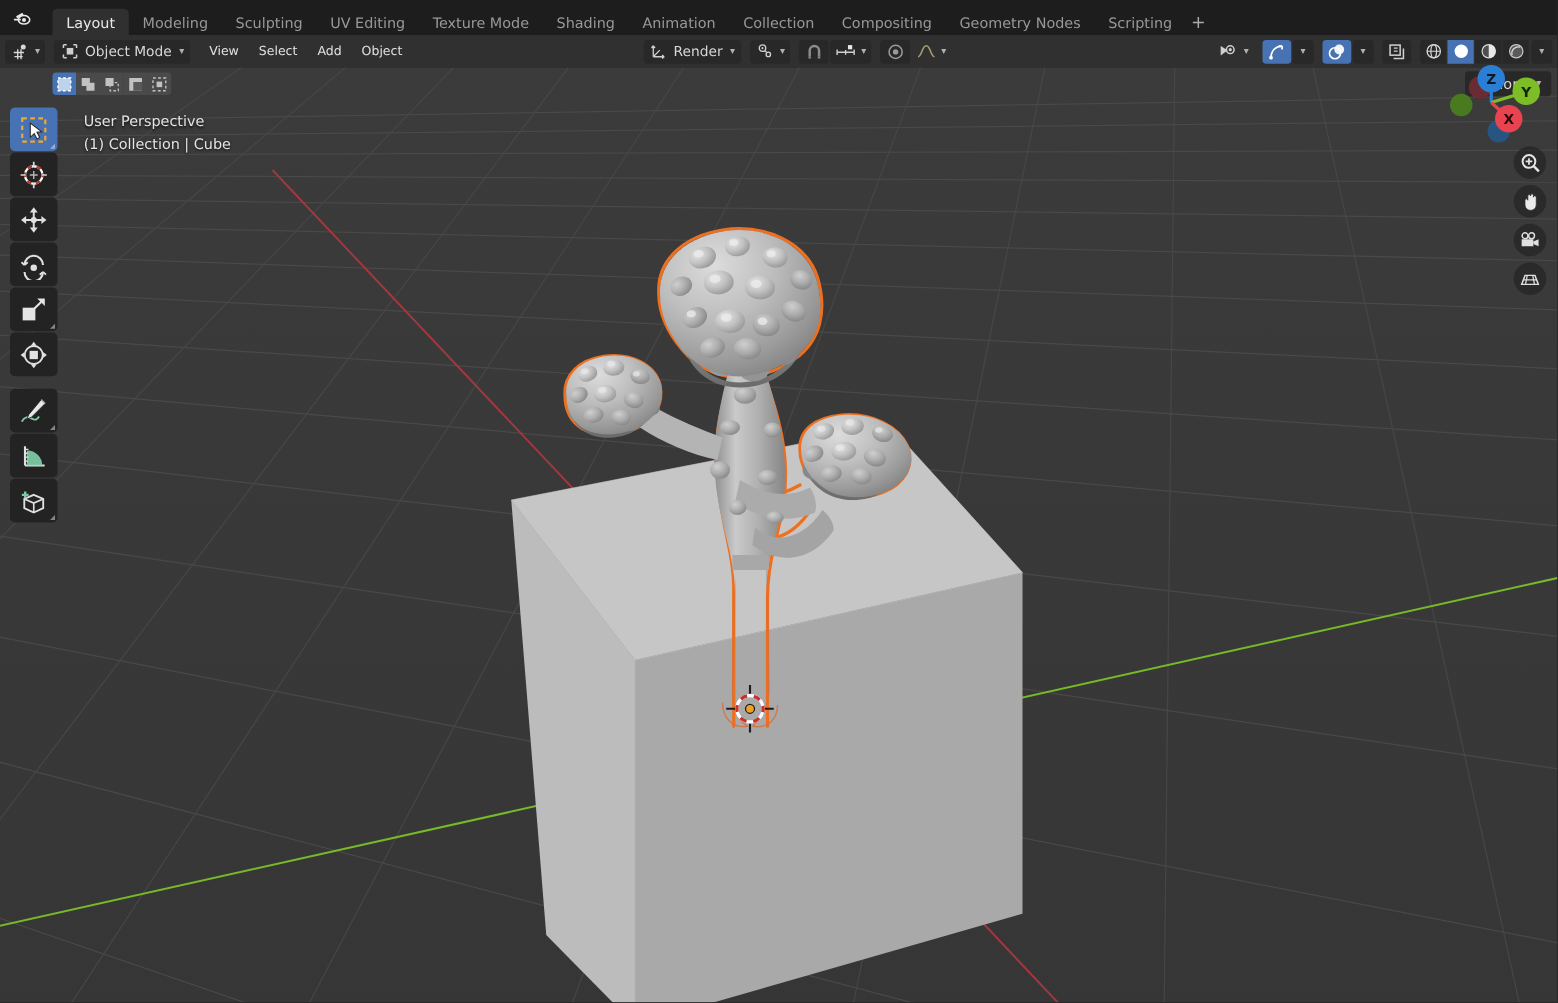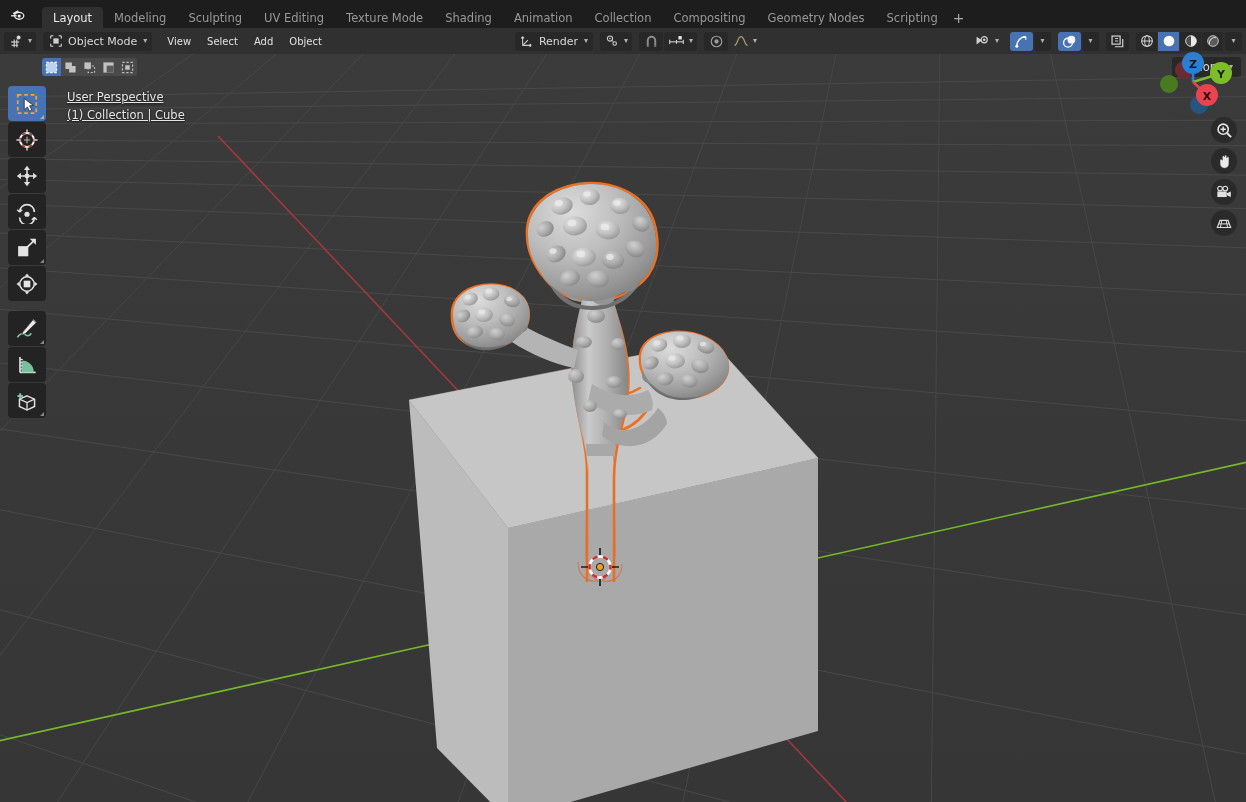--- a/index.html
+++ b/index.html
@@ -88,21 +88,20 @@
     background: #393939; overflow: hidden;
   }
   .vp-svg { position: absolute; left: 0; top: 0; }
 
   
   .vp-info {
     position: absolute; left: 67px; top: 34px; z-index: 15;
     font-size: 11.5px; color: #e4e4e4; line-height: 18px;
     text-shadow: 0 1px 2px rgba(0,0,0,.75);
     pointer-events: none;
-    text-decoration: underline;
   }
 
   
   .toolbar {
     position: absolute; left: 8px; top: 86px; width: 38px; z-index: 20;
     display: flex; flex-direction: column; gap: 1px;
   }
   .tool {
     position: relative; width: 38px; height: 35px; background: #232323;
     border-radius: 4px; display: flex; align-items: center; justify-content: center;

